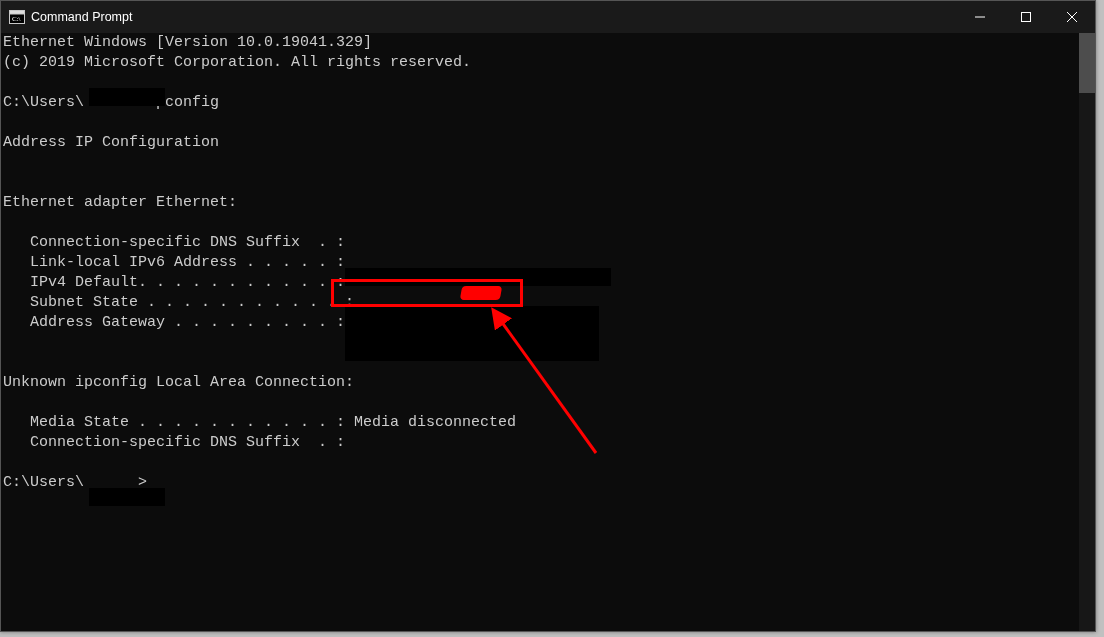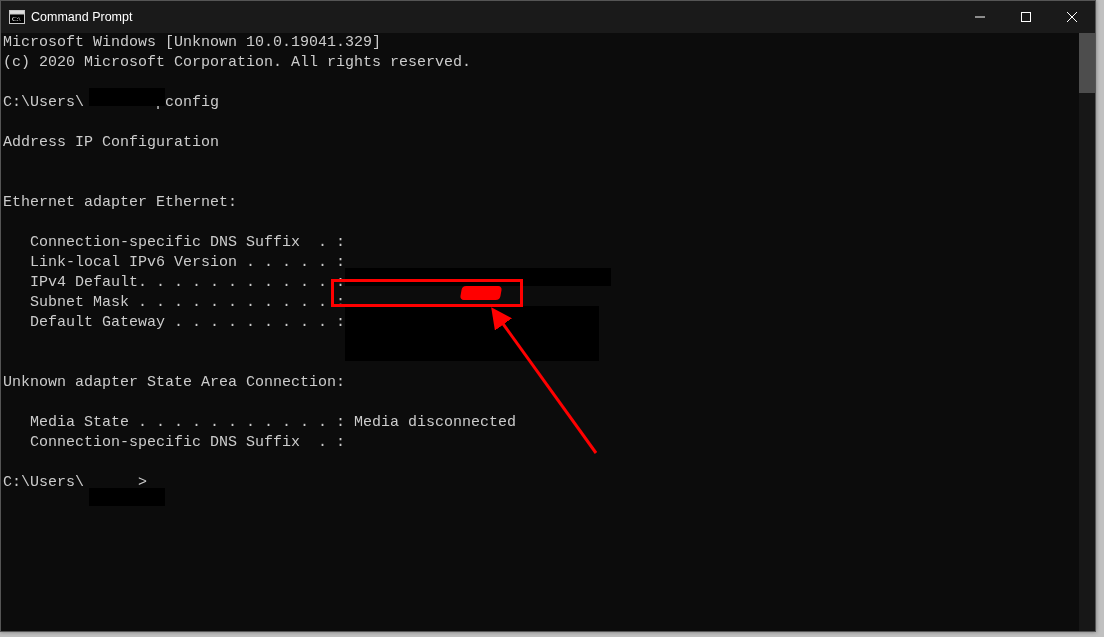--- a/index.html
+++ b/index.html
@@ -142,38 +142,38 @@
         <svg viewBox="0 0 10 10">
             <path d="M0 0 L10 10 M10 0 L0 10"></path>
           </svg>
       </div>
     </div>
   </div>
 
   <div class="client-wrap">
 
     <div class="terminal-area">
-<div class="terminal"><span>Microsoft Windows [Unknown 10.0.19041.329]</span>
-<span>(c) 2020 Microsoft Corporation. All rights reserved.</span>
+<div class="terminal"><span>Ethernet Windows [Version 10.0.19041.329]</span>
+<span>(c) 2019 Microsoft Corporation. All rights reserved.</span>
 
 <span>C:\Users\</span>      <span>&gt;ipconfig</span>
 
 <span>Address IP Configuration</span>
 
 
 <span>Ethernet adapter Ethernet:</span>
 
 <span>   Connection-specific DNS Suffix  . :</span>
-<span>   Link-local IPv6 Version . . . . . :</span>
+<span>   Link-local IPv6 Address . . . . . :</span>
 <span>   IPv4 Default. . . . . . . . . . . </span><span>: 192.168.100.</span>
-<span>   Subnet Mask . . . . . . . . . . . :</span>
-<span>   Default Gateway . . . . . . . . . :</span>
-
-
-<span>Unknown adapter State Area Connection:</span>
+<span>   Subnet State . . . . . . . . . . . :</span>
+<span>   Address Gateway . . . . . . . . . :</span>
+
+
+<span>Unknown ipconfig Local Area Connection:</span>
 
 <span>   Media State . . . . . . . . . . . : Media disconnected</span>
 <span>   Connection-specific DNS Suffix  . :</span>
 
 <span>C:\Users\</span>      <span>&gt;</span></div>
 
       <div class="blackout" style="left:88px; top:55px; width:76px; height:18px;"></div>
       <div class="blackout" style="left:344px; top:235px; width:266px; height:18px;"></div>
       <div class="blackout" style="left:344px; top:273px; width:254px; height:55px;"></div>
       <div class="blackout" style="left:88px; top:455px; width:76px; height:18px;"></div>

